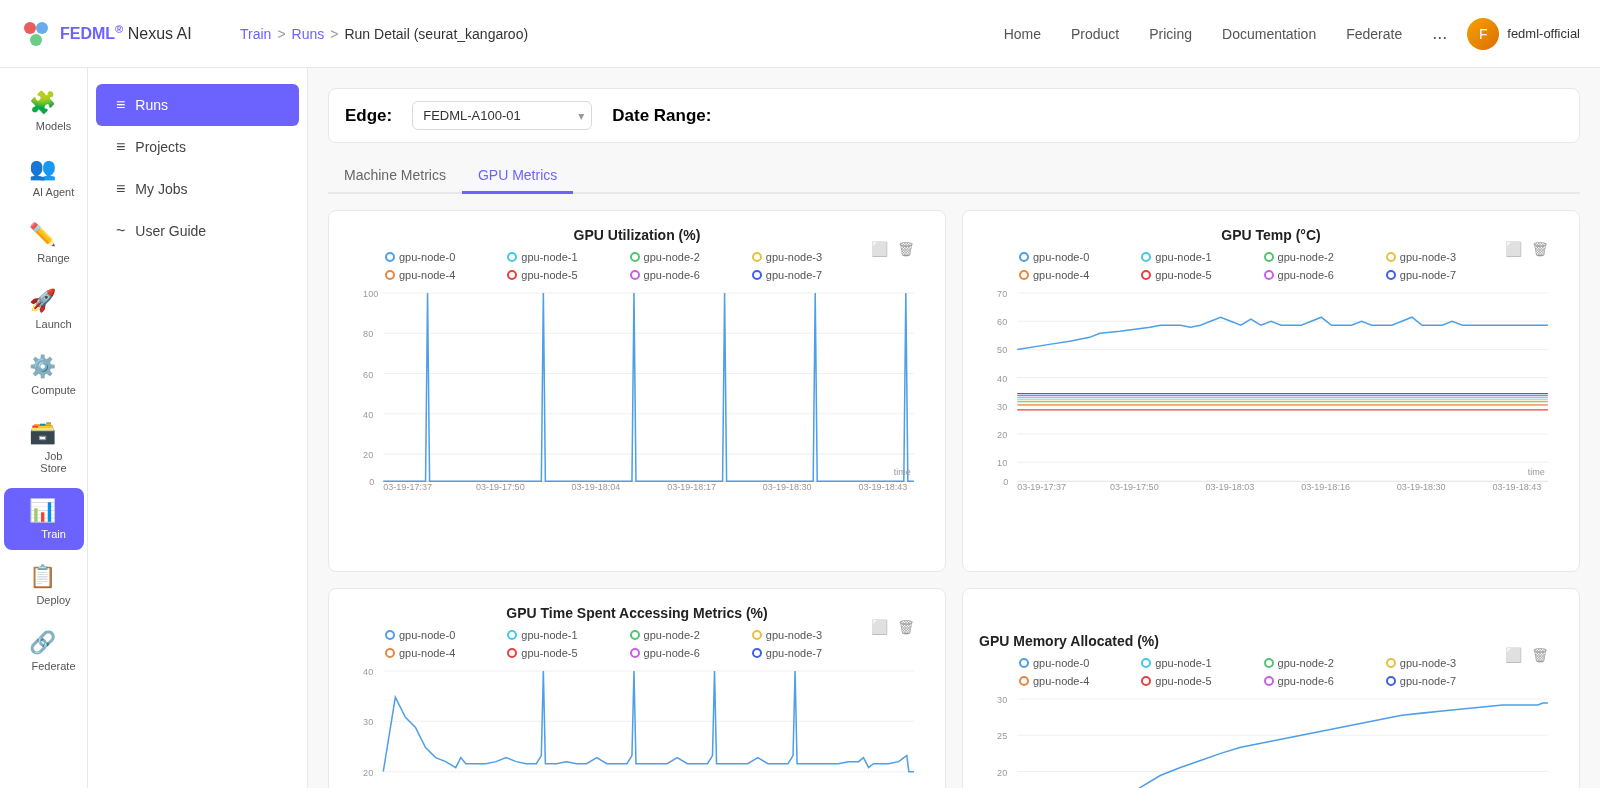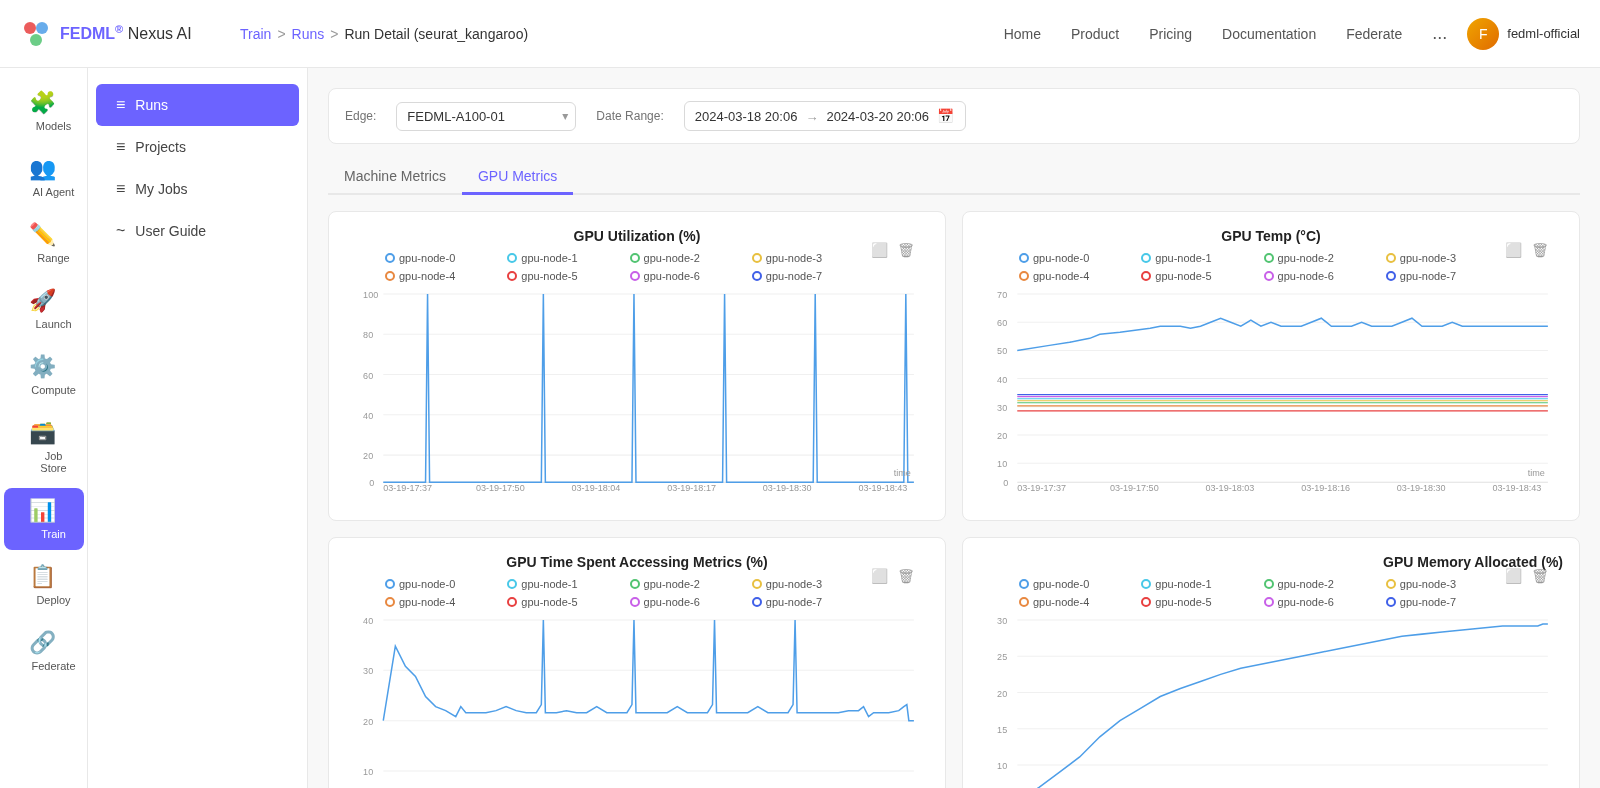--- a/index.html
+++ b/index.html
@@ -135,21 +135,21 @@
     .controls-bar {
       display: flex;
       align-items: center;
       gap: 20px;
       margin-bottom: 16px;
       background: #fff;
       padding: 12px 16px;
       border-radius: 8px;
       border: 1px solid #e8e8e8;
     }
-    .control-label { font-size: 12px; font-weight: 400; color: #737373; }
+    .control-label { font-size: 17px; font-weight: 700; color: #000000; }
     .select-box {
       border: 1px solid #d9d9d9;
       border-radius: 6px;
       padding: 6px 30px 6px 10px;
       font-size: 13px;
       color: #333;
       background: #fff;
       appearance: none;
       position: relative;
       min-width: 180px;
@@ -207,21 +207,21 @@
     .charts-grid {
       display: grid;
       grid-template-columns: 1fr 1fr;
       gap: 16px;
     }
     .chart-card {
       background: #fff;
       border: 1px solid #e8e8e8;
       border-radius: 8px;
       padding: 16px;
-      height: 310px;
+      height: 362px;
     }
     .chart-title {
       font-size: 14px;
       font-weight: 700;
       text-align: center;
       color: #222;
       margin-bottom: 8px;
     }
     .chart-legend {
       display: flex;
@@ -375,26 +375,20 @@
   <div class="content">
 
     <div class="controls-bar">
       <span class="control-label">Edge:</span>
       <div class="select-wrapper">
         <select class="select-box">
           <option>FEDML-A100-01</option>
         </select>
       </div>
       <span class="control-label">Date Range:</span>
-      <div class="date-range">
-        <span>2024-03-18 20:06</span>
-        <span class="date-arrow">→</span>
-        <span>2024-03-20 20:06</span>
-        <span class="cal-icon">📅</span>
-      </div>
     </div>
 
     <div class="tabs">
       <div class="tab">Machine Metrics</div>
       <div class="tab active">GPU Metrics</div>
     </div>
 
     <div class="charts-grid">
 
       <div class="chart-card chart-wrapper">
@@ -619,21 +613,21 @@
             <text x="225" y="200" class="x-label">03-19-18:04</text>
             <text x="320" y="200" class="x-label">03-19-18:17</text>
             <text x="415" y="200" class="x-label">03-19-18:30</text>
             <text x="510" y="200" class="x-label">03-19-18:43</text>
             <text x="545" y="185" class="x-label">time</text>
           </svg>
         </div>
       </div>
 
       <div class="chart-card chart-wrapper">
-        <div style="display:flex;justify-content:flex-end;position:relative;">
+        <div style="display:flex;justify-content:flex-start;position:relative;margin-top:28px;">
           <span class="chart-title">GPU Memory Allocated (%)</span>
           <div class="chart-actions">
             <span class="chart-action-btn">⬜</span>
             <span class="chart-action-btn">🗑</span>
           </div>
         </div>
         <div class="chart-legend">
           <div class="legend-item">
               <div class="legend-dot" style="border-color:#4e9ee8;"></div>
               <span>gpu-node-0</span>

